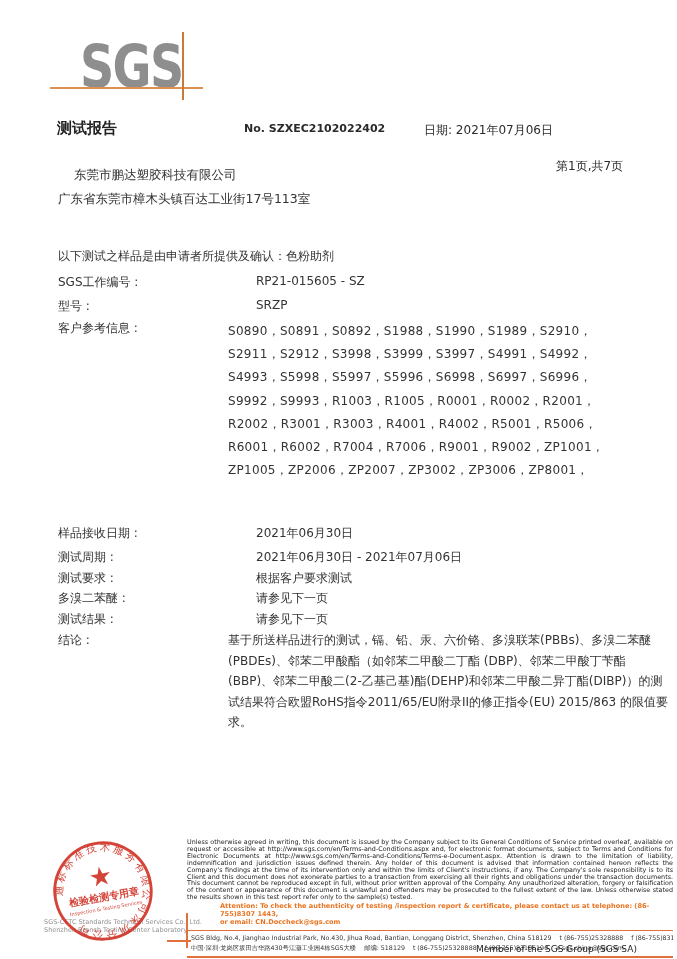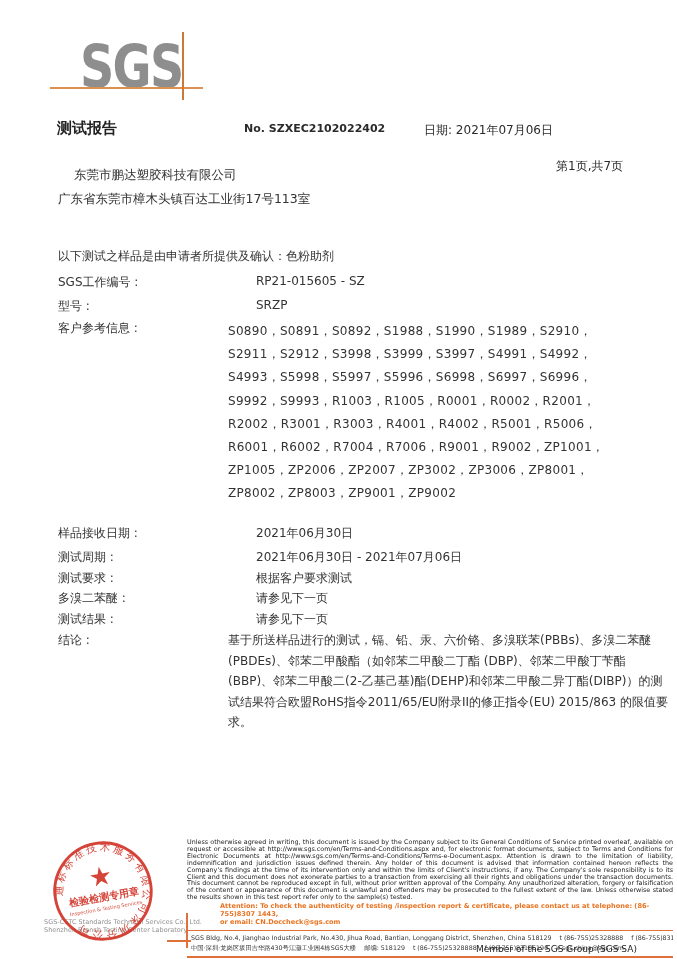--- a/index.html
+++ b/index.html
@@ -70,21 +70,20 @@
 
   <div class="lbl" style="top:320px">客户参考信息 :</div>
   <div class="reflist">
     <div>S0890，S0891，S0892，S1988，S1990，S1989，S2910，</div>
     <div>S2911，S2912，S3998，S3999，S3997，S4991，S4992，</div>
     <div>S4993，S5998，S5997，S5996，S6998，S6997，S6996，</div>
     <div>S9992，S9993，R1003，R1005，R0001，R0002，R2001，</div>
     <div>R2002，R3001，R3003，R4001，R4002，R5001，R5006，</div>
     <div>R6001，R6002，R7004，R7006，R9001，R9002，ZP1001，</div>
     <div>ZP1005，ZP2006，ZP2007，ZP3002，ZP3006，ZP8001，</div>
-    <div>ZP8002，ZP8003，ZP9001，ZP9002</div>
   </div>
 
   <div class="lbl" style="top:525px">样品接收日期 :</div>
   <div class="val" style="top:525px">2021年06月30日</div>
 
   <div class="lbl" style="top:549px">测试周期 :</div>
   <div class="val" style="top:549px">2021年06月30日 - 2021年07月06日</div>
 
   <div class="lbl" style="top:570px">测试要求 :</div>
   <div class="val" style="top:570px">根据客户要求测试</div>

